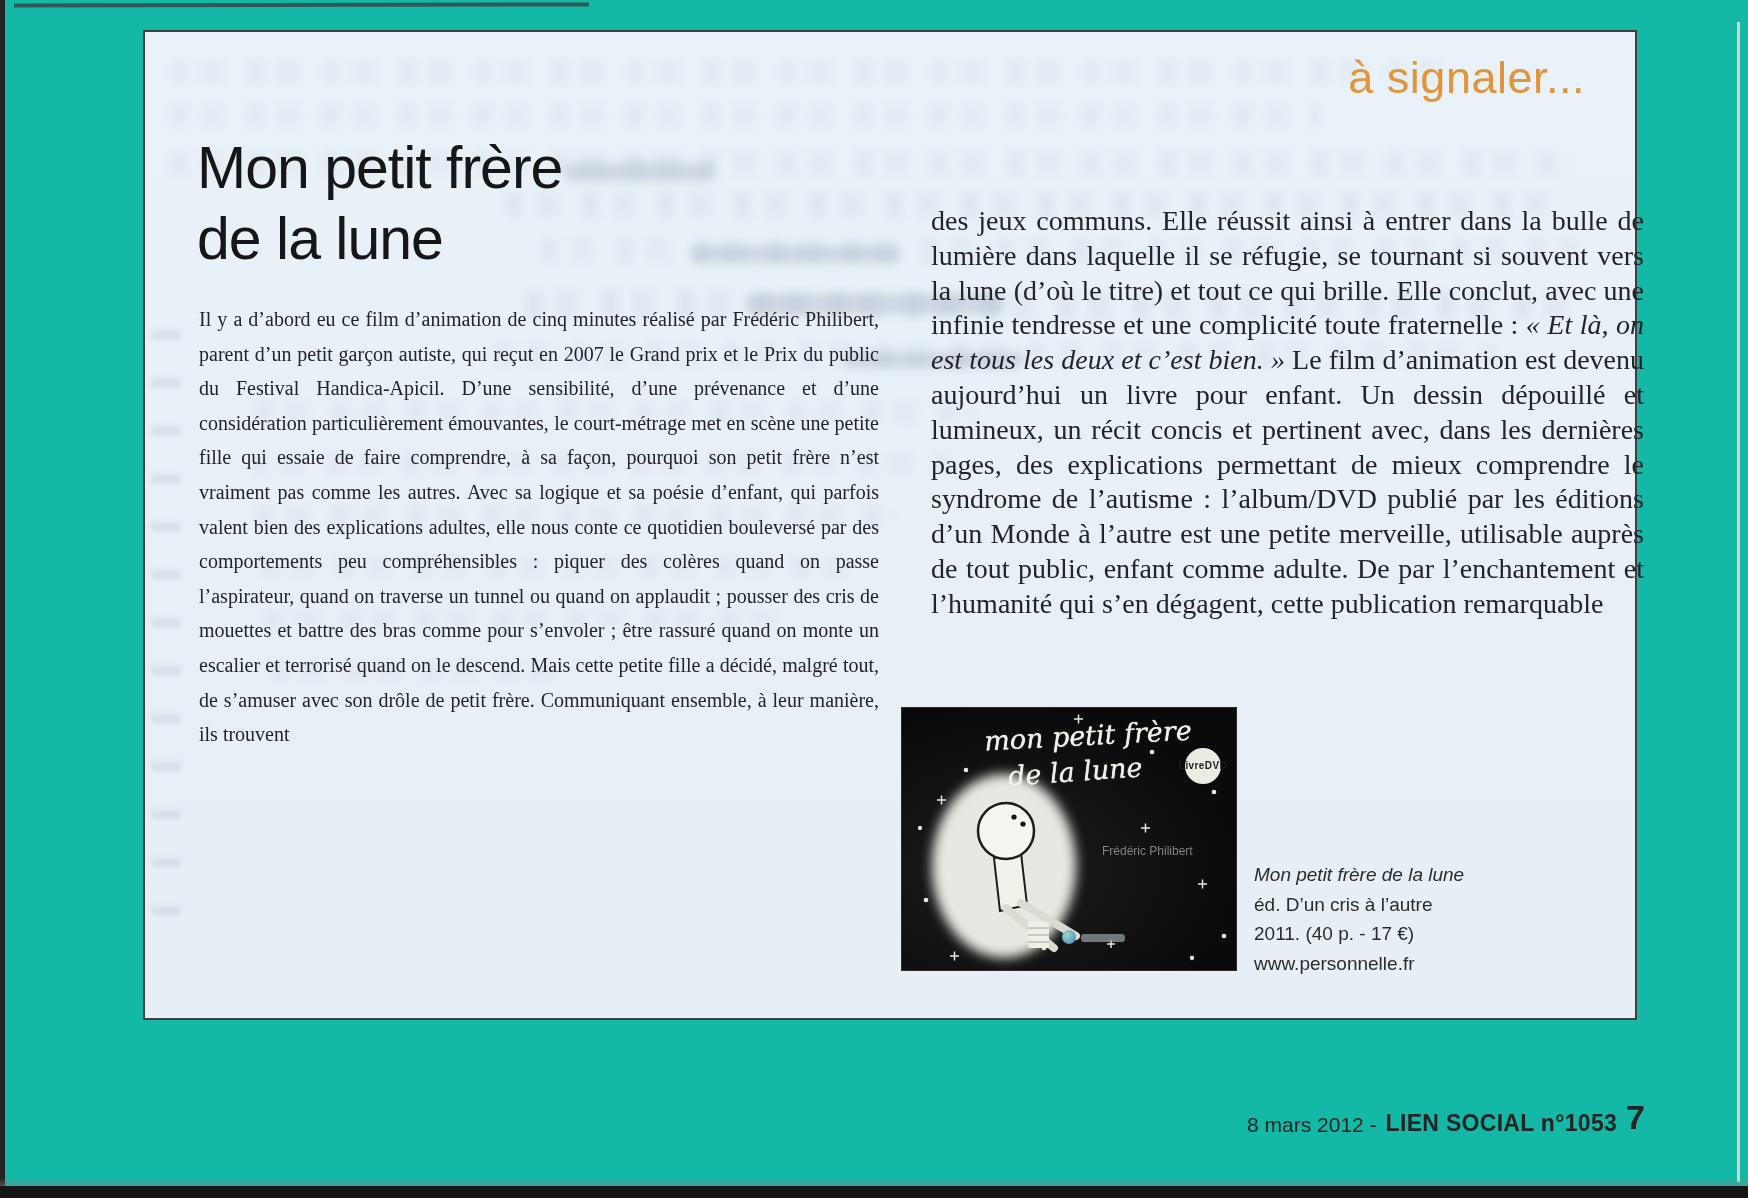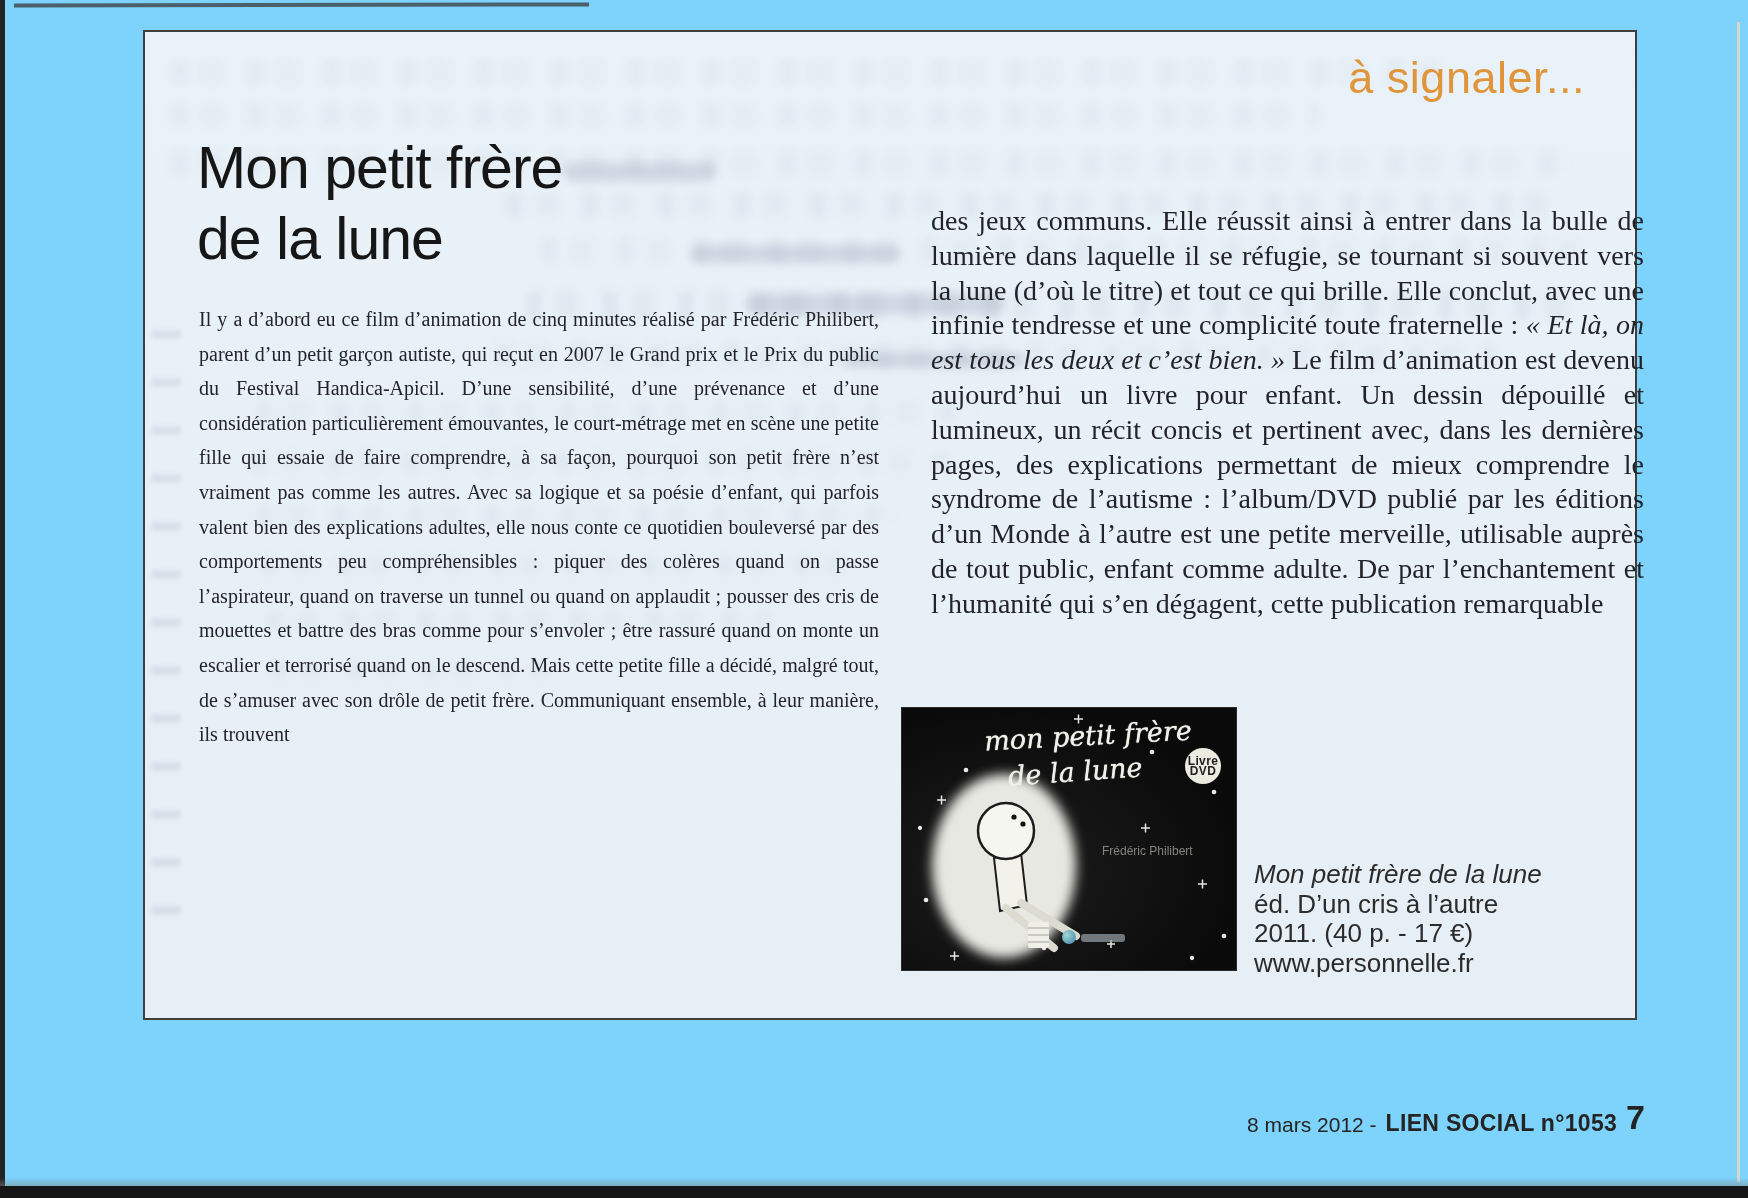--- a/index.html
+++ b/index.html
@@ -1,16 +1,16 @@
 <!DOCTYPE html>
 <html><head>
 <meta charset="utf-8">
 <style>
   html,body{margin:0;padding:0;background:#e9e9e9;}
-  .stage{position:relative;width:1748px;height:1198px;background:#7dd3fc;overflow:hidden;
+  .stage{position:relative;width:1748px;height:1198px;background:#14b8a6;overflow:hidden;
          font-family:"Liberation Sans",sans-serif;}
   
   .edge-left{position:absolute;left:0;top:0;width:5px;height:1198px;background:#232323;}
   .edge-top{position:absolute;left:14px;top:3px;width:575px;height:4px;background:#3a3a3a;opacity:.75;
             transform:rotate(-.12deg);}
   .edge-right{position:absolute;left:1737px;top:22px;width:3px;height:1160px;background:#d6d6d1;}
   .edge-bottom-soft{position:absolute;left:0;top:1178px;width:1748px;height:9px;
             background:linear-gradient(180deg,rgba(150,150,150,0),rgba(130,130,130,.55));}
   .edge-bottom{position:absolute;left:0;top:1186px;width:1748px;height:12px;background:#151515;}
   
@@ -40,31 +40,31 @@
   
   .cover{position:absolute;left:757px;top:676px;width:334px;height:262px;
          background:radial-gradient(ellipse at 32% 62%,#1d1d1d 0%,#0a0a0a 72%);
          box-shadow:0 0 0 1px #2a2a2a;}
   .cover svg{position:absolute;left:0;top:0;}
   .cover-script{position:absolute;color:#f0f0e8;font-family:"DejaVu Serif",serif;font-style:italic;
          font-size:27px;white-space:nowrap;text-shadow:0 0 1px #fff;}
   .cover-script.l1{left:82px;top:12px;transform:rotate(-3deg);}
   .cover-script.l2{left:106px;top:48px;transform:rotate(-4deg);}
   .cover-badge{position:absolute;left:283px;top:40px;width:36px;height:36px;border-radius:50%;
-         background:#eBeBe2;display:flex;flex-direction:column;align-items:center;justify-content:center;
-         color:#1e1e1e;font-size:12px;line-height:10px;letter-spacing:.4px;font-weight:bold;}
+         background:#eBeBe2;display:flex;flex-direction:row;align-items:center;justify-content:center;
+         color:#1e1e1e;font-size:10px;line-height:10px;letter-spacing:.4px;font-weight:bold;}
   .cover-author{position:absolute;left:200px;top:136px;width:115px;font-size:12px;color:#85857c;}
   .logo-square{position:absolute;left:126px;top:214px;width:21px;height:26px;border-radius:2px;
          background:repeating-linear-gradient(180deg,#efefe8 0 5px,#c9c9c0 5px 7px);}
   .logo-round{position:absolute;left:160px;top:222px;width:14px;height:14px;border-radius:50%;
          background:radial-gradient(circle at 35% 35%,#9fd8d2,#3c7fa8);}
   .logo-text{position:absolute;left:179px;top:226px;width:44px;height:8px;border-radius:3px;
          background:#9aa2a8;opacity:.7;}
   
-  .book-info{position:absolute;left:1109px;top:828px;font-size:26px;line-height:29.5px;color:#2b2b2b;}
+  .book-info{position:absolute;left:1109px;top:828px;font-size:19px;line-height:29.5px;color:#2b2b2b;}
   .book-info .it{font-style:italic;}
   
   .footer{position:absolute;top:1074px;right:103px;display:flex;align-items:flex-end;gap:9px;color:#242424;}
   .footer .date{font-size:21px;}
   .footer .journal{font-size:23px;font-weight:bold;letter-spacing:.3px;margin-top:36px;}
   .footer .pageno{font-size:34px;font-weight:bold;}
 </style>
 </head>
 <body>
 

